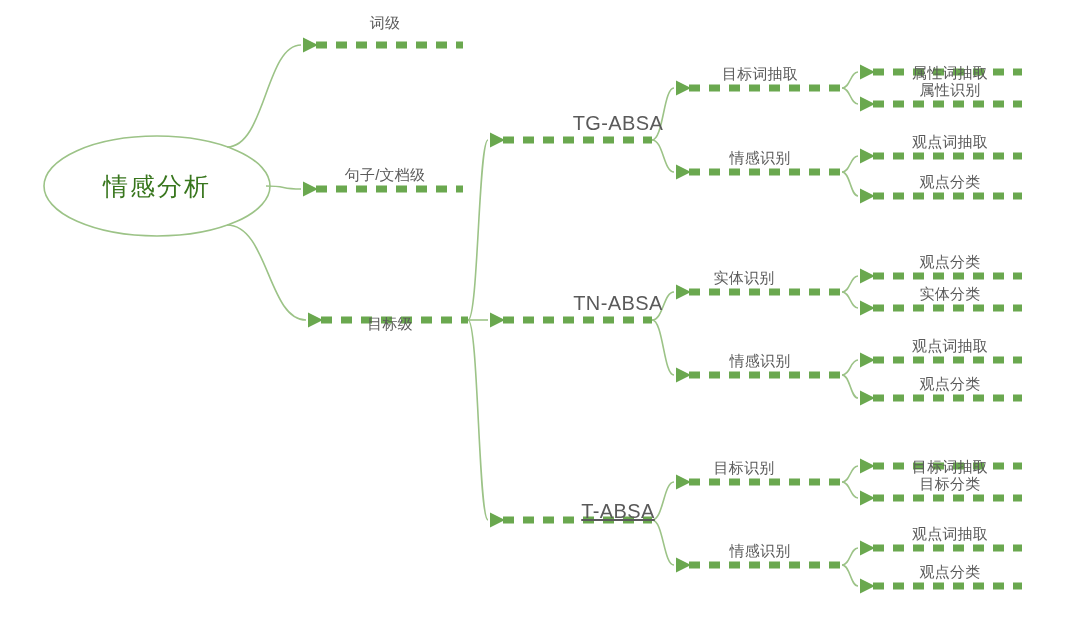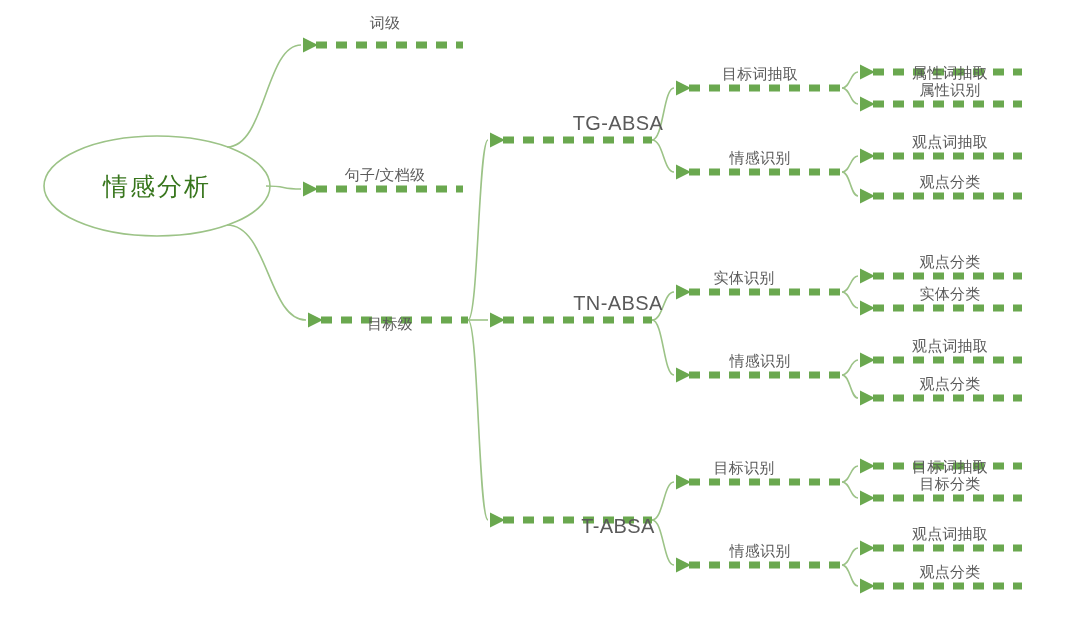--- a/index.html
+++ b/index.html
@@ -156,21 +156,21 @@
         <path d="M 860 578.5 L 875 586 L 860 593.5 Z" fill="#6aa84f"></path>
       </g>
     </svg>
   <div id="labels">
       <div class="root-label" style="left: 157px; top: 186px;">情感分析</div>
       <div class="node-label" style="left: 385px; top: 30px;">词级</div>
       <div class="node-label" style="left: 385px; top: 182px;">句子/文档级</div>
       <div class="node-label" style="left: 390px; top: 331px;">目标级</div>
       <div class="node-label latin" style="left: 570px; top: 133px;">TG-ABSA</div>
       <div class="node-label latin" style="left: 570px; top: 313px;">TN-ABSA</div>
-      <div class="node-label latin" style="left: 570px; top: 536px;">T-ABSA</div>
+      <div class="node-label latin" style="left: 570px; top: 521px; text-decoration: underline;">T-ABSA</div>
       <div class="node-label" style="left: 760px; top: 81px;">目标词抽取</div>
       <div class="node-label" style="left: 760px; top: 165px;">情感识别</div>
       <div class="node-label" style="left: 744px; top: 285px;">实体识别</div>
       <div class="node-label" style="left: 760px; top: 368px;">情感识别</div>
       <div class="node-label" style="left: 744px; top: 475px;">目标识别</div>
       <div class="node-label" style="left: 760px; top: 558px;">情感识别</div>
       <div class="node-label" style="left: 950px; top: 80px;">属性词抽取</div>
       <div class="node-label" style="left: 950px; top: 97px;">属性识别</div>
       <div class="node-label" style="left: 950px; top: 149px;">观点词抽取</div>
       <div class="node-label" style="left: 950px; top: 189px;">观点分类</div>

